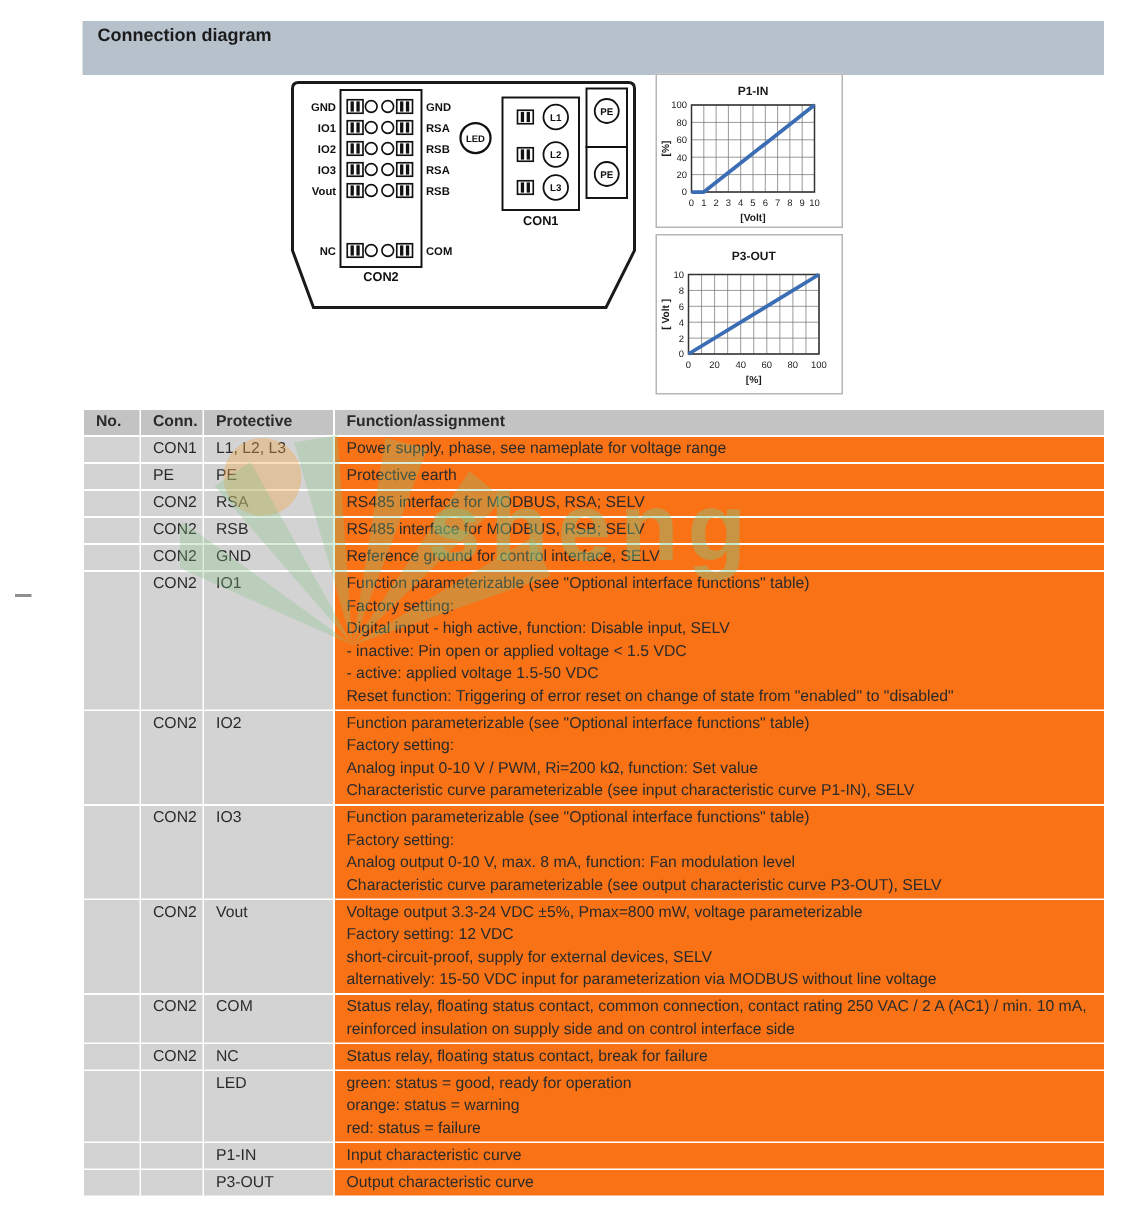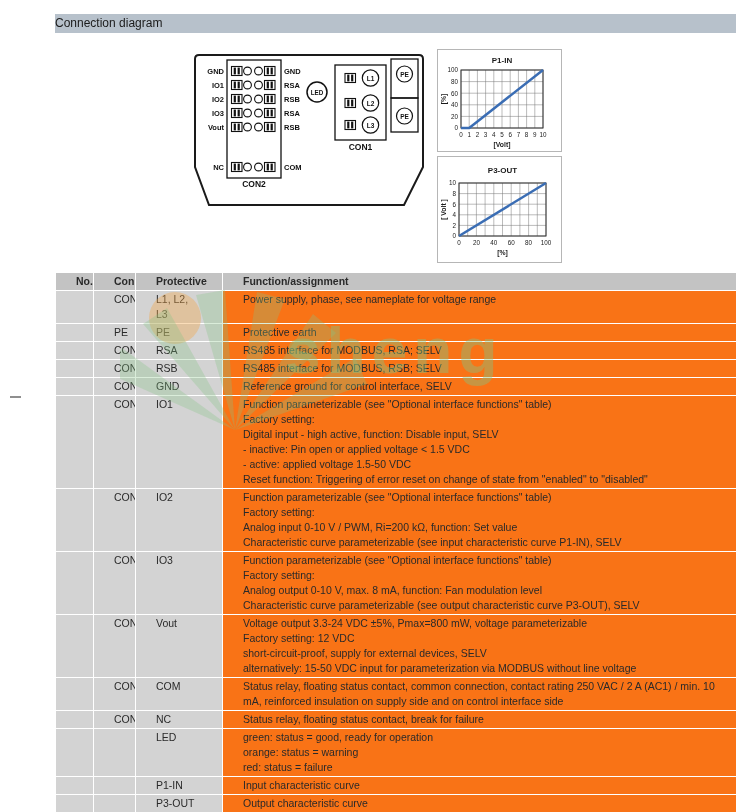--- a/index.html
+++ b/index.html
@@ -1,36 +1,36 @@
 <!DOCTYPE html>
 <html><head>
 <meta charset="utf-8">
 <style>
   html,body{margin:0;padding:0;background:#fff;}
   .page{position:relative;width:750px;height:812px;background:#fff;
         font-family:"Liberation Sans",sans-serif;overflow:hidden;}
 
-  .titlebar{position:absolute;left:55px;top:14px;width:681px;height:19px;
-        background:#b7c1cb;color:#1b1b1b;font-size:12px;font-weight:normal;
-        line-height:19px;padding-left:0;box-sizing:border-box;}
+  .titlebar{position:absolute;left:55px;top:14px;width:681px;height:36px;
+        background:#b7c1cb;color:#1b1b1b;font-size:12px;font-weight:bold;
+        line-height:19px;padding-left:10px;box-sizing:border-box;}
 
   .margin-dash{position:absolute;left:10px;top:396px;width:11px;height:2px;background:#8f8f8f;}
 
   .diagram{position:absolute;left:193px;top:53px;width:232px;height:158px;}
   .diagram svg text{font-family:"Liberation Sans",sans-serif;}
 
   .chartbox{position:absolute;left:437px;border:1px solid #b6b6b6;background:#fff;}
   #chart0{top:49px;width:123px;height:101px;}
   #chart1{top:156px;width:123px;height:105px;}
   .chartbox svg text{font-family:"Liberation Sans",sans-serif;fill:#1a1a1a;}
 
   table.conn{position:absolute;left:55px;top:272px;width:682px;
         border-collapse:collapse;table-layout:fixed;
         font-size:10.5px;color:#2a2a2a;}
-  table.conn th,table.conn td{border:1.5px solid #ffffff;padding:1px 20px;
+  table.conn th,table.conn td{border:1.5px solid #ffffff;padding:1px 8px;
         vertical-align:top;line-height:15px;text-align:left;overflow:hidden;}
   table.conn th{background:#c3c3c3;font-weight:bold;}
   table.conn td.l{background:#d3d3d3;}
   table.conn td.f{background:#f97316;}
 
   .watermark{position:absolute;left:120px;top:280px;width:460px;height:165px;
         pointer-events:none;z-index:5;}
   .watermark .wm-text{position:absolute;left:165px;top:34px;
         font-size:64px;font-weight:bold;letter-spacing:6px;
         color:rgba(130,198,130,0.42);}

